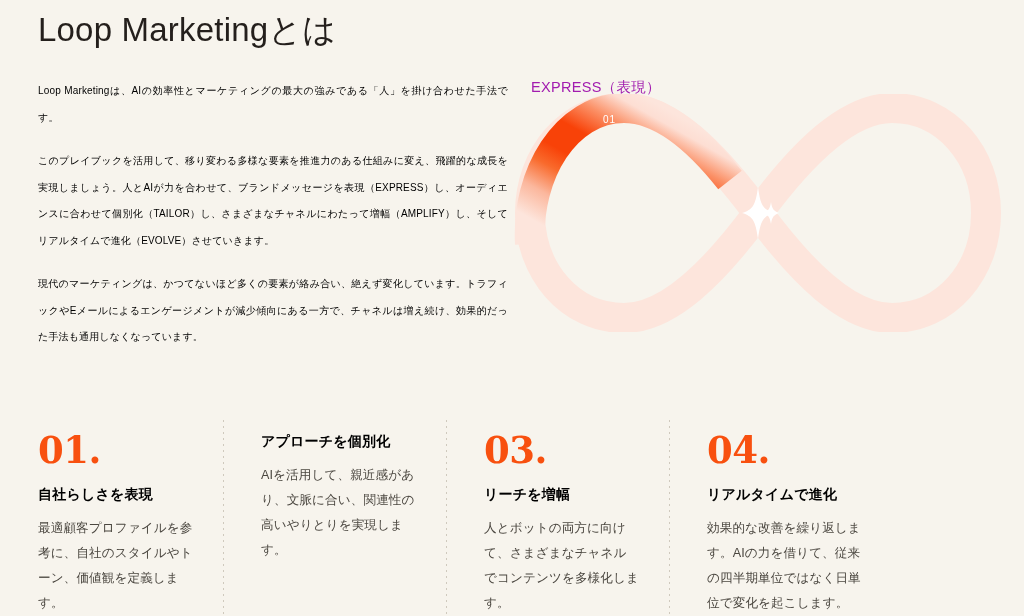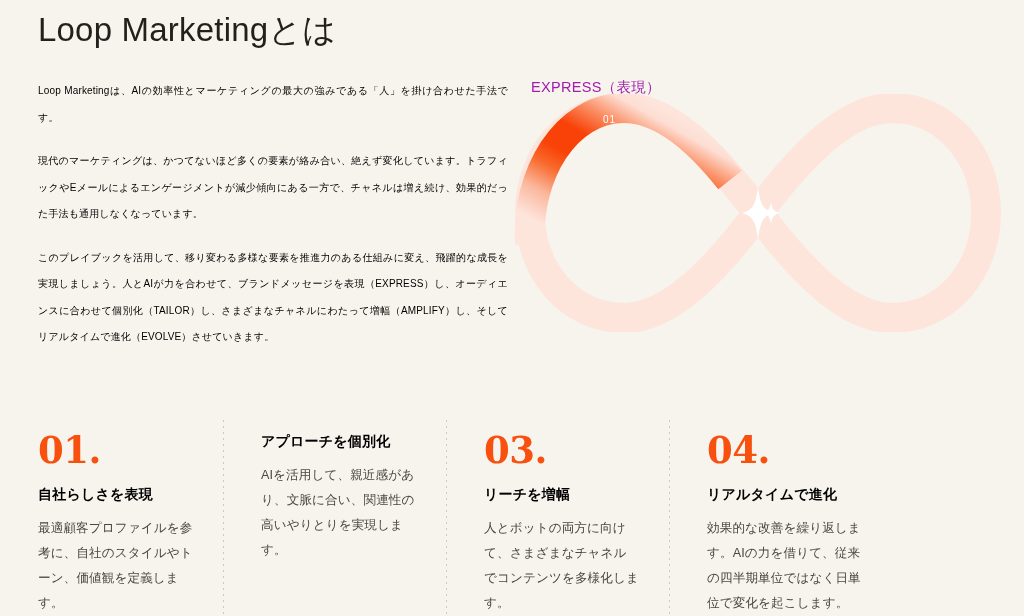--- a/index.html
+++ b/index.html
@@ -139,22 +139,22 @@
     letter-spacing: 0.1px;
   }
 </style>
 </head>
 <body>
 
 <h1 class="page-title">Loop Marketingとは</h1>
 
 <section class="intro-col">
   <p>Loop Marketingは、AIの効率性とマーケティングの最大の強みである「人」を掛け合わせた手法です。</p>
+  <p>このプレイブックを活用して、移り変わる多様な要素を推進力のある仕組みに変え、飛躍的な成長を実現しましょう。人とAIが力を合わせて、ブランドメッセージを表現（EXPRESS）し、オーディエンスに合わせて個別化（TAILOR）し、さまざまなチャネルにわたって増幅（AMPLIFY）し、そしてリアルタイムで進化（EVOLVE）させていきます。</p>
   <p>現代のマーケティングは、かつてないほど多くの要素が絡み合い、絶えず変化しています。トラフィックやEメールによるエンゲージメントが減少傾向にある一方で、チャネルは増え続け、効果的だった手法も通用しなくなっています。</p>
-  <p>このプレイブックを活用して、移り変わる多様な要素を推進力のある仕組みに変え、飛躍的な成長を実現しましょう。人とAIが力を合わせて、ブランドメッセージを表現（EXPRESS）し、オーディエンスに合わせて個別化（TAILOR）し、さまざまなチャネルにわたって増幅（AMPLIFY）し、そしてリアルタイムで進化（EVOLVE）させていきます。</p>
 </section>
 
 <figure class="loop-wrap">
   <figcaption class="loop-label">EXPRESS（表現）</figcaption>
 
   <svg class="loop-svg" viewBox="0 0 500 238">
     <defs>
       <linearGradient id="activeGrad" x1="0.05" y1="0.85" x2="0.72" y2="0.04">
         <stop offset="0%" stop-color="#fde5dc"></stop>
         <stop offset="18%" stop-color="#fbb79d"></stop>

